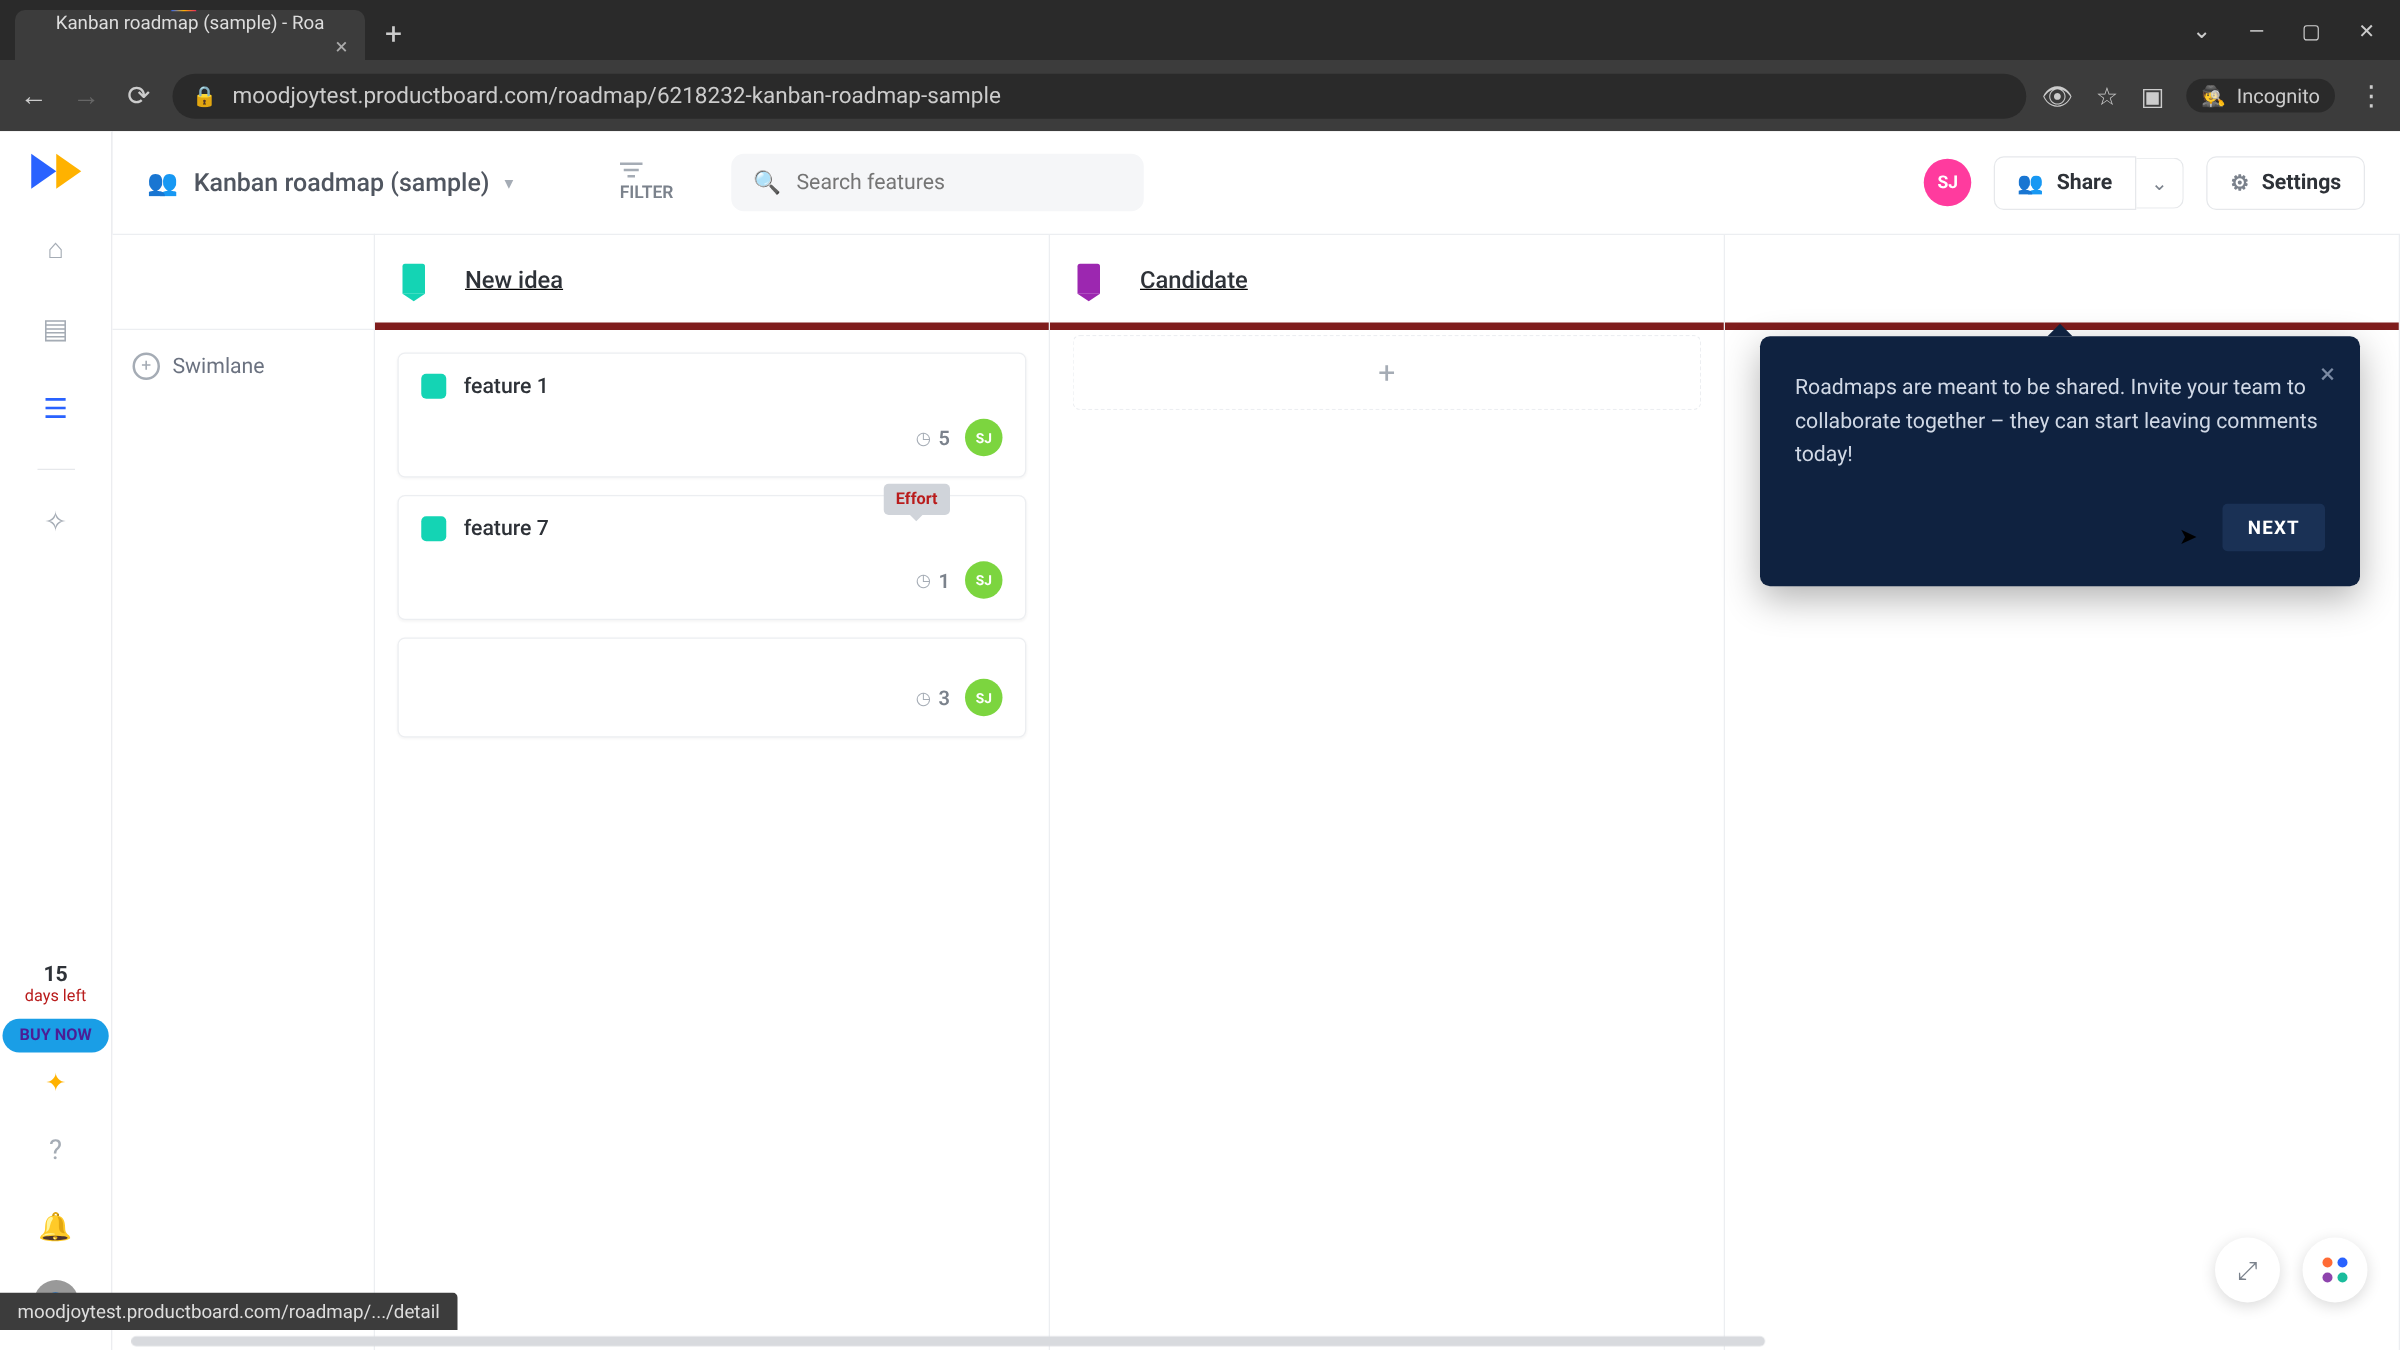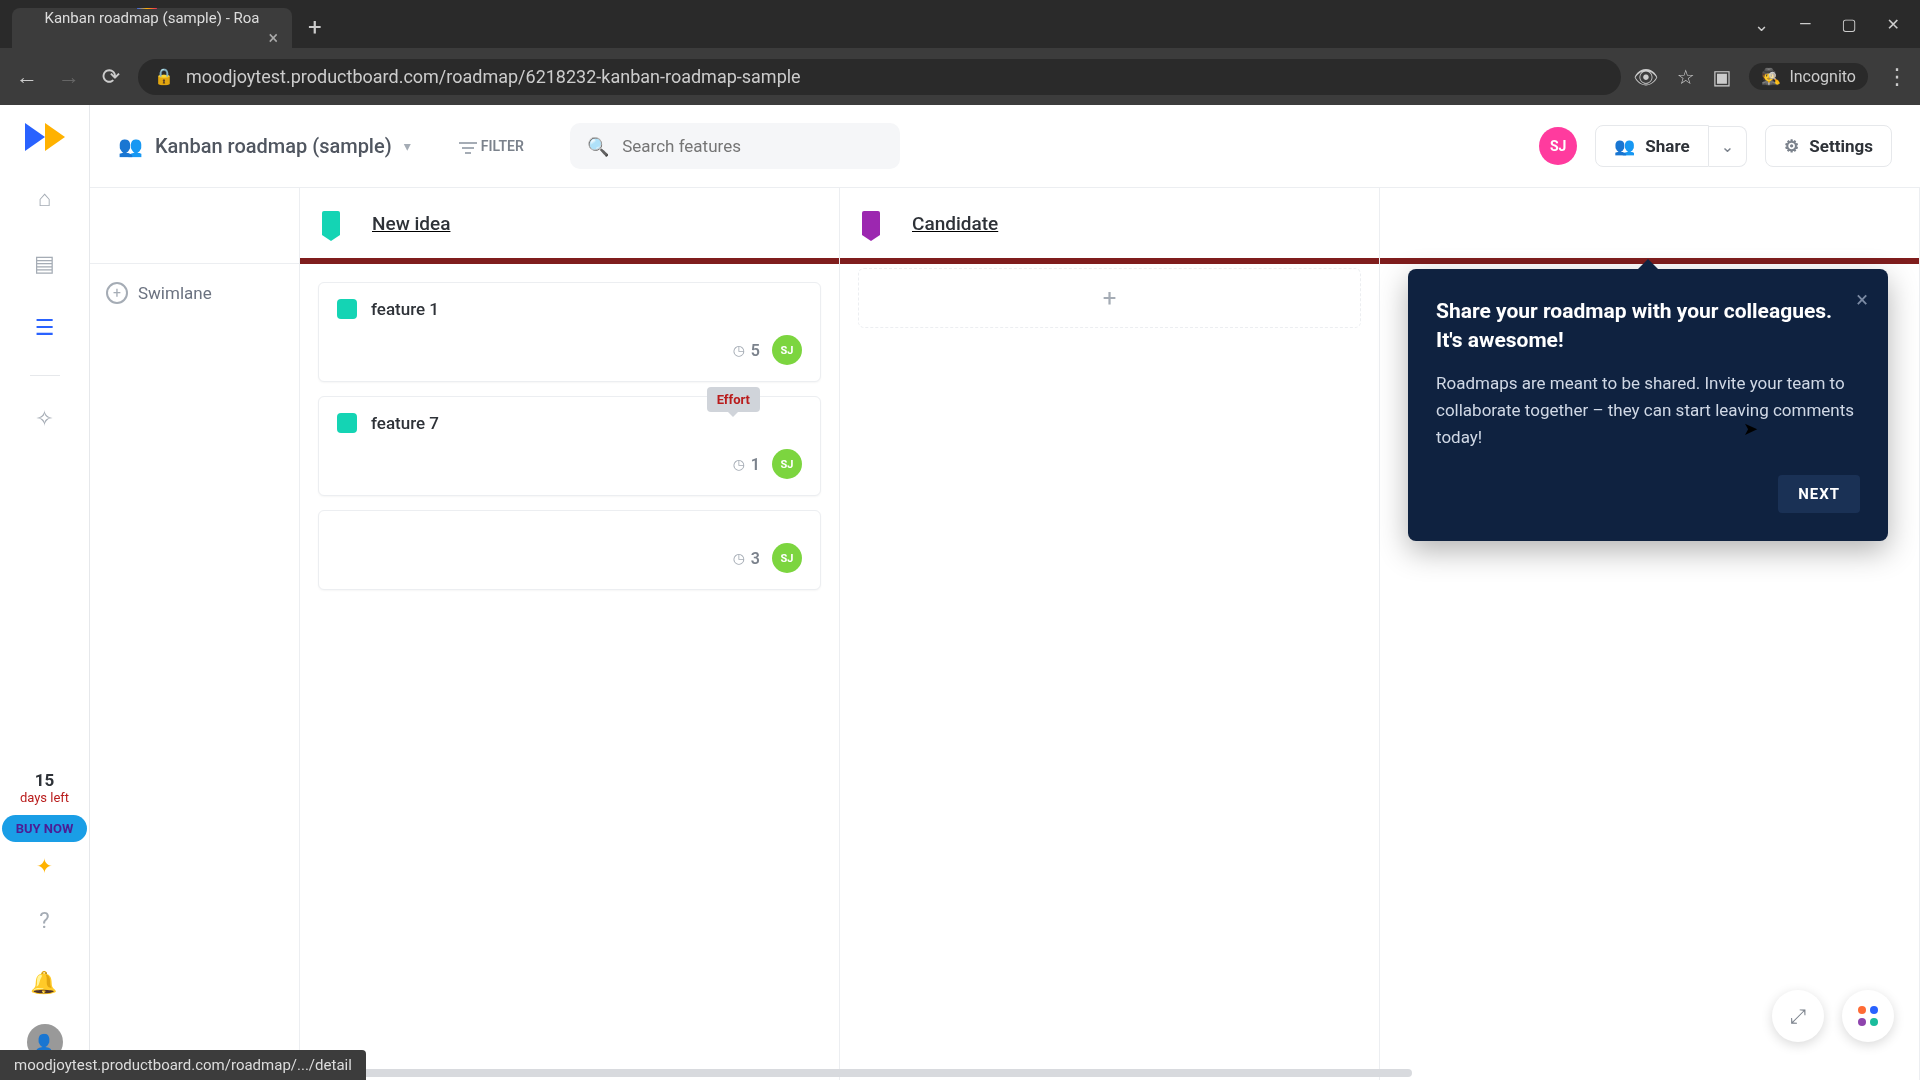--- a/index.html
+++ b/index.html
@@ -41,21 +41,21 @@
     
     .sidebar-bottom { display: flex; flex-direction: column; align-items: center; gap: 22px; margin-bottom: 20px; position:relative;}
     .sparkle { color: #ffb200; font-size: 20px; cursor:pointer;}
     .user-avatar-sm { width: 36px; height: 36px; border-radius: 50%; background: #999; display:flex; align-items:center; justify-content:center; color:#fff; cursor:pointer;}
     
     .main-content { flex: 1; display: flex; flex-direction: column; }
     
     .top-header { height: 82px; background:#fff; display: flex; align-items: center; padding: 0 28px; gap: 16px; }
     .board-title-wrap { display: flex; align-items: center; gap: 12px; color: #505660; font-size: 20px; font-weight: 500; cursor:pointer;}
     .board-title-wrap .chevron { font-size: 14px; color:#a5acb5; }
-    .filter-btn { display: flex; align-items: flex-end; color: #7b828c; font-size: 14px; font-weight: 600; margin-left: 32px; cursor:pointer; gap:4px;}
+    .filter-btn { display: flex; flex-direction: column; align-items: flex-start; color: #7b828c; font-size: 14px; font-weight: 600; margin-left: 69px; cursor:pointer; gap:4px;}
     .filter-icon-lines { display:flex; flex-direction:column; gap:3px; align-items:center; }
     .filter-icon-lines span{ display:block; height:2px; background:#a5acb5;}
     
     .search-box { margin-left: 30px; display: flex; align-items: center; background: #f5f6f8; height: 46px; border-radius: 10px; padding: 0 18px; width: 330px; }
     .search-icon { color: #a5acb5; margin-right: 12px; font-size: 18px; }
     .search-input { border: none; background: transparent; outline: none; font-size: 17px; color: #6b7280; flex:1;}
     
     .header-right { margin-left: auto; display: flex; align-items: center; gap: 18px; }
     .avatar-pink { width: 38px; height: 38px; border-radius: 50%; background: #ff3b9e; color: #fff; display: flex; align-items: center; justify-content: center; font-weight: 700; font-size: 14px; cursor:pointer;}
     .share-btn { display: flex; align-items: center; }
@@ -100,21 +100,21 @@
     .popover-close { position:absolute; top:18px; right:20px; color:#7b8aa3; font-size:22px; cursor:pointer;}
     .popover-title { font-size:21px; font-weight:700; line-height:1.4; margin-bottom:14px;}
     .popover-body { font-size:17px; line-height:1.6; color:#d0d8e5;}
     .popover-next { float:right; margin-top:24px; background:#1a3155; color:#fff; border:none; padding:10px 20px; border-radius:4px; font-weight:700; font-size:15px; letter-spacing:1px; cursor:pointer;}
     
     .fab-row { position:fixed; right:26px; bottom:38px; display:flex; gap:18px;}
     .fab { width:52px; height:52px; border-radius:50%; background:#fff; box-shadow:0 3px 12px rgba(0,0,0,0.15); display:flex; align-items:center; justify-content:center; cursor:pointer; font-size:20px; color:#7b828c;}
     .fab-dots { display:grid; grid-template-columns:repeat(2,8px); gap:4px;}
     .fab-dots span{ width:8px; height:8px; border-radius:50%;}
     
-    .status-bar { position:fixed; left:0; bottom:0; background:#3c3c3c; color:#ddd; padding:6px 14px; font-size:15px; border-radius: 0 4px 0 0;}
+    .status-bar { position:fixed; left:0; bottom:16px; background:#3c3c3c; color:#ddd; padding:6px 14px; font-size:15px; border-radius: 0 4px 0 0;}
     
     .cursor-ptr { position:fixed; font-size:18px; color:#000; pointer-events:none; transform: translate(-2px, -2px);}
     
     .bh-scroll { position:fixed; left:105px; right:0; bottom:0; height:14px; }
     .bh-scroll-inner { height:8px; margin:3px 0; background:#d8dade; width:72%; border-radius:4px;}
   </style>
 </head>
 <body>
 
 <div class="browser-chrome">
@@ -267,21 +267,20 @@
           <div class="add-card-placeholder">+</div>
         </div>
 
         <div class="kanban-col">
            <div class="col-header"></div>
         </div>
       </div>
 
       <div class="popover">
         <span class="popover-close">×</span>
-        <div class="popover-title">Share your roadmap with your colleagues. It's awesome!</div>
         <div class="popover-body">Roadmaps are meant to be shared. Invite your team to collaborate together – they can start leaving comments today!</div>
         <button class="popover-next">NEXT</button>
         <div style="clear:both"></div>
       </div>
     </div>
   </div>
 </div>
 
 <div class="fab-row">
   <div class="fab">

